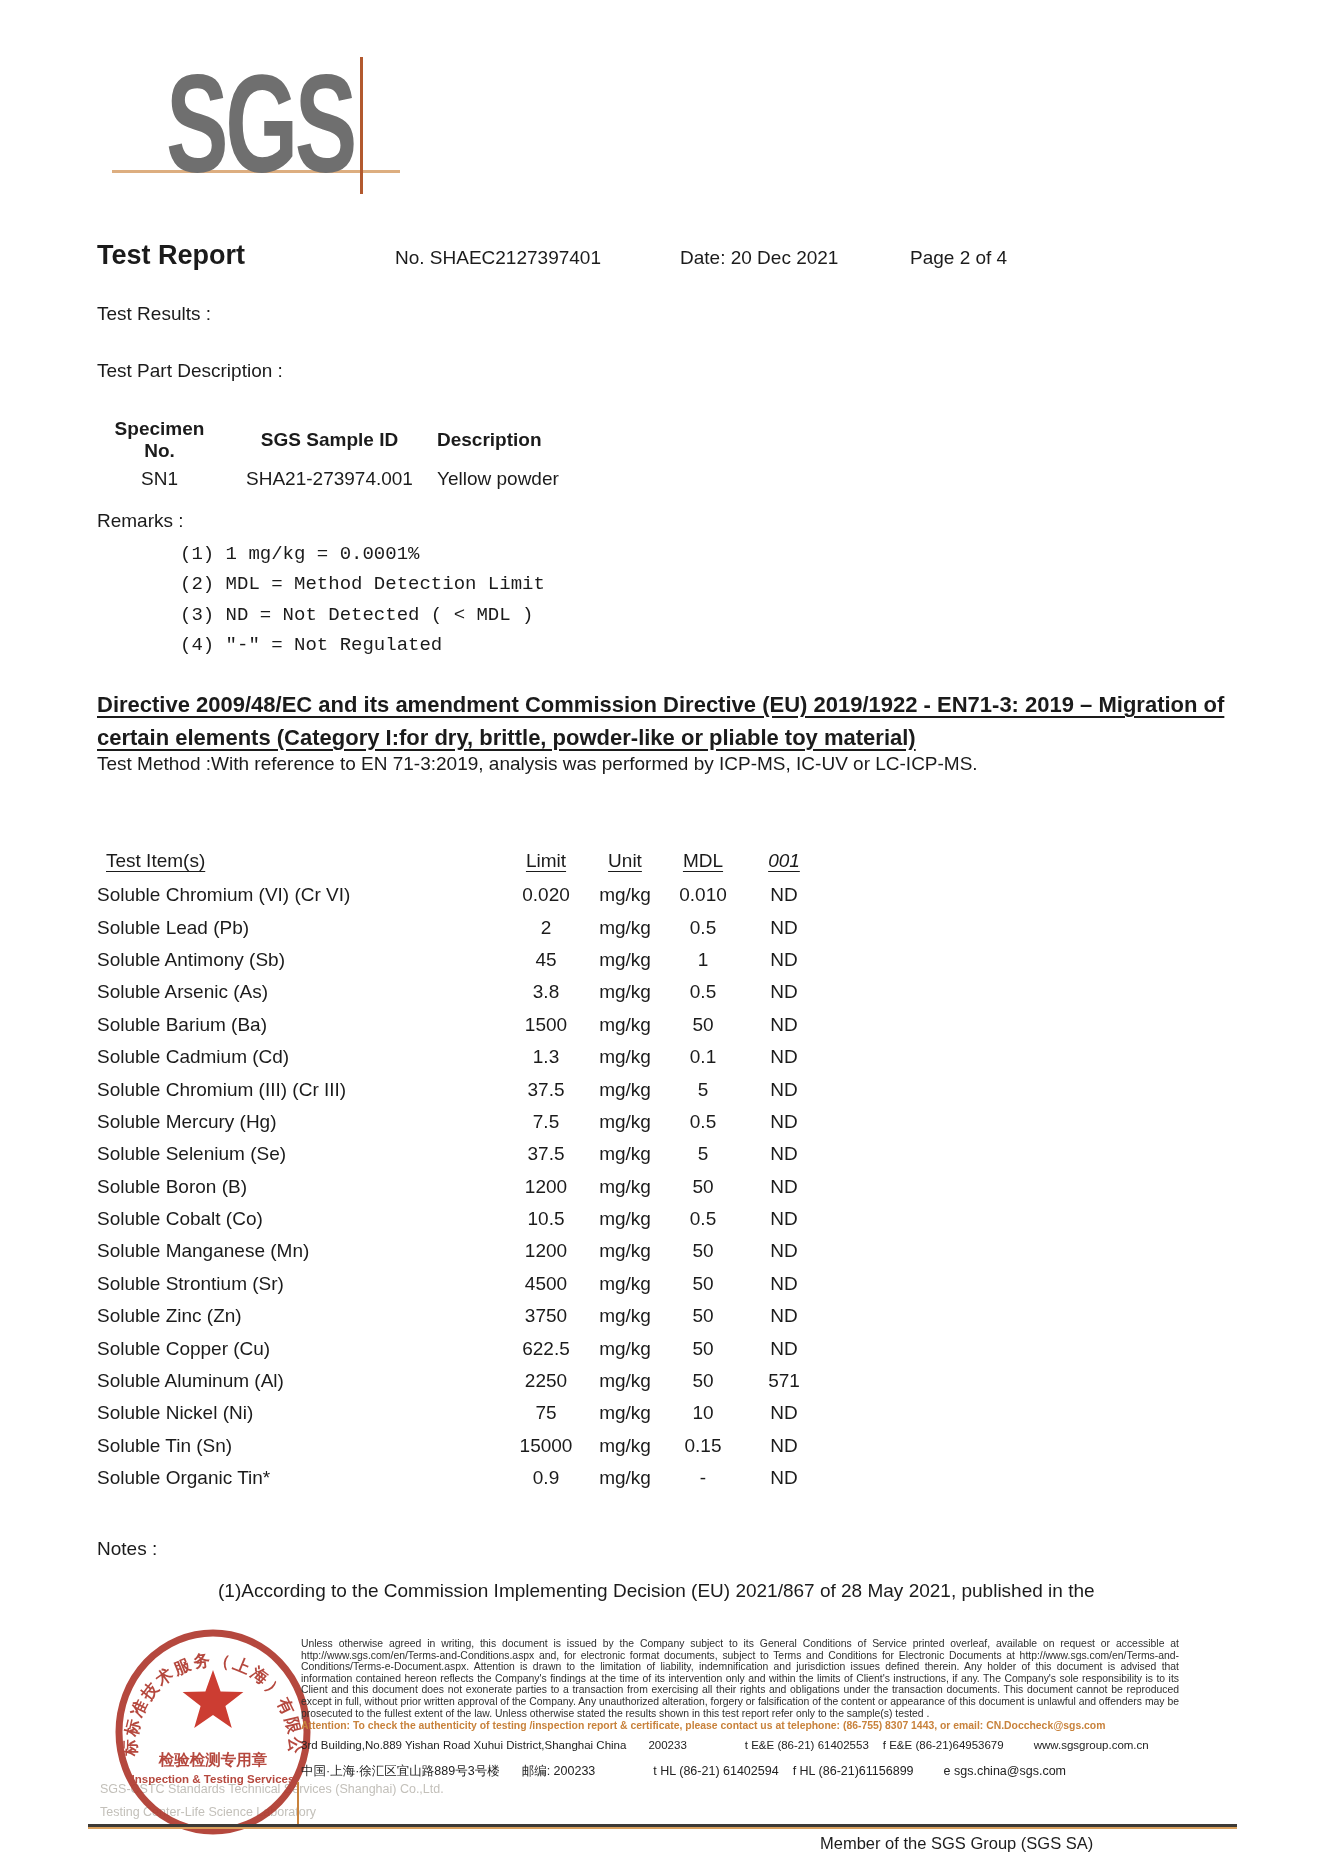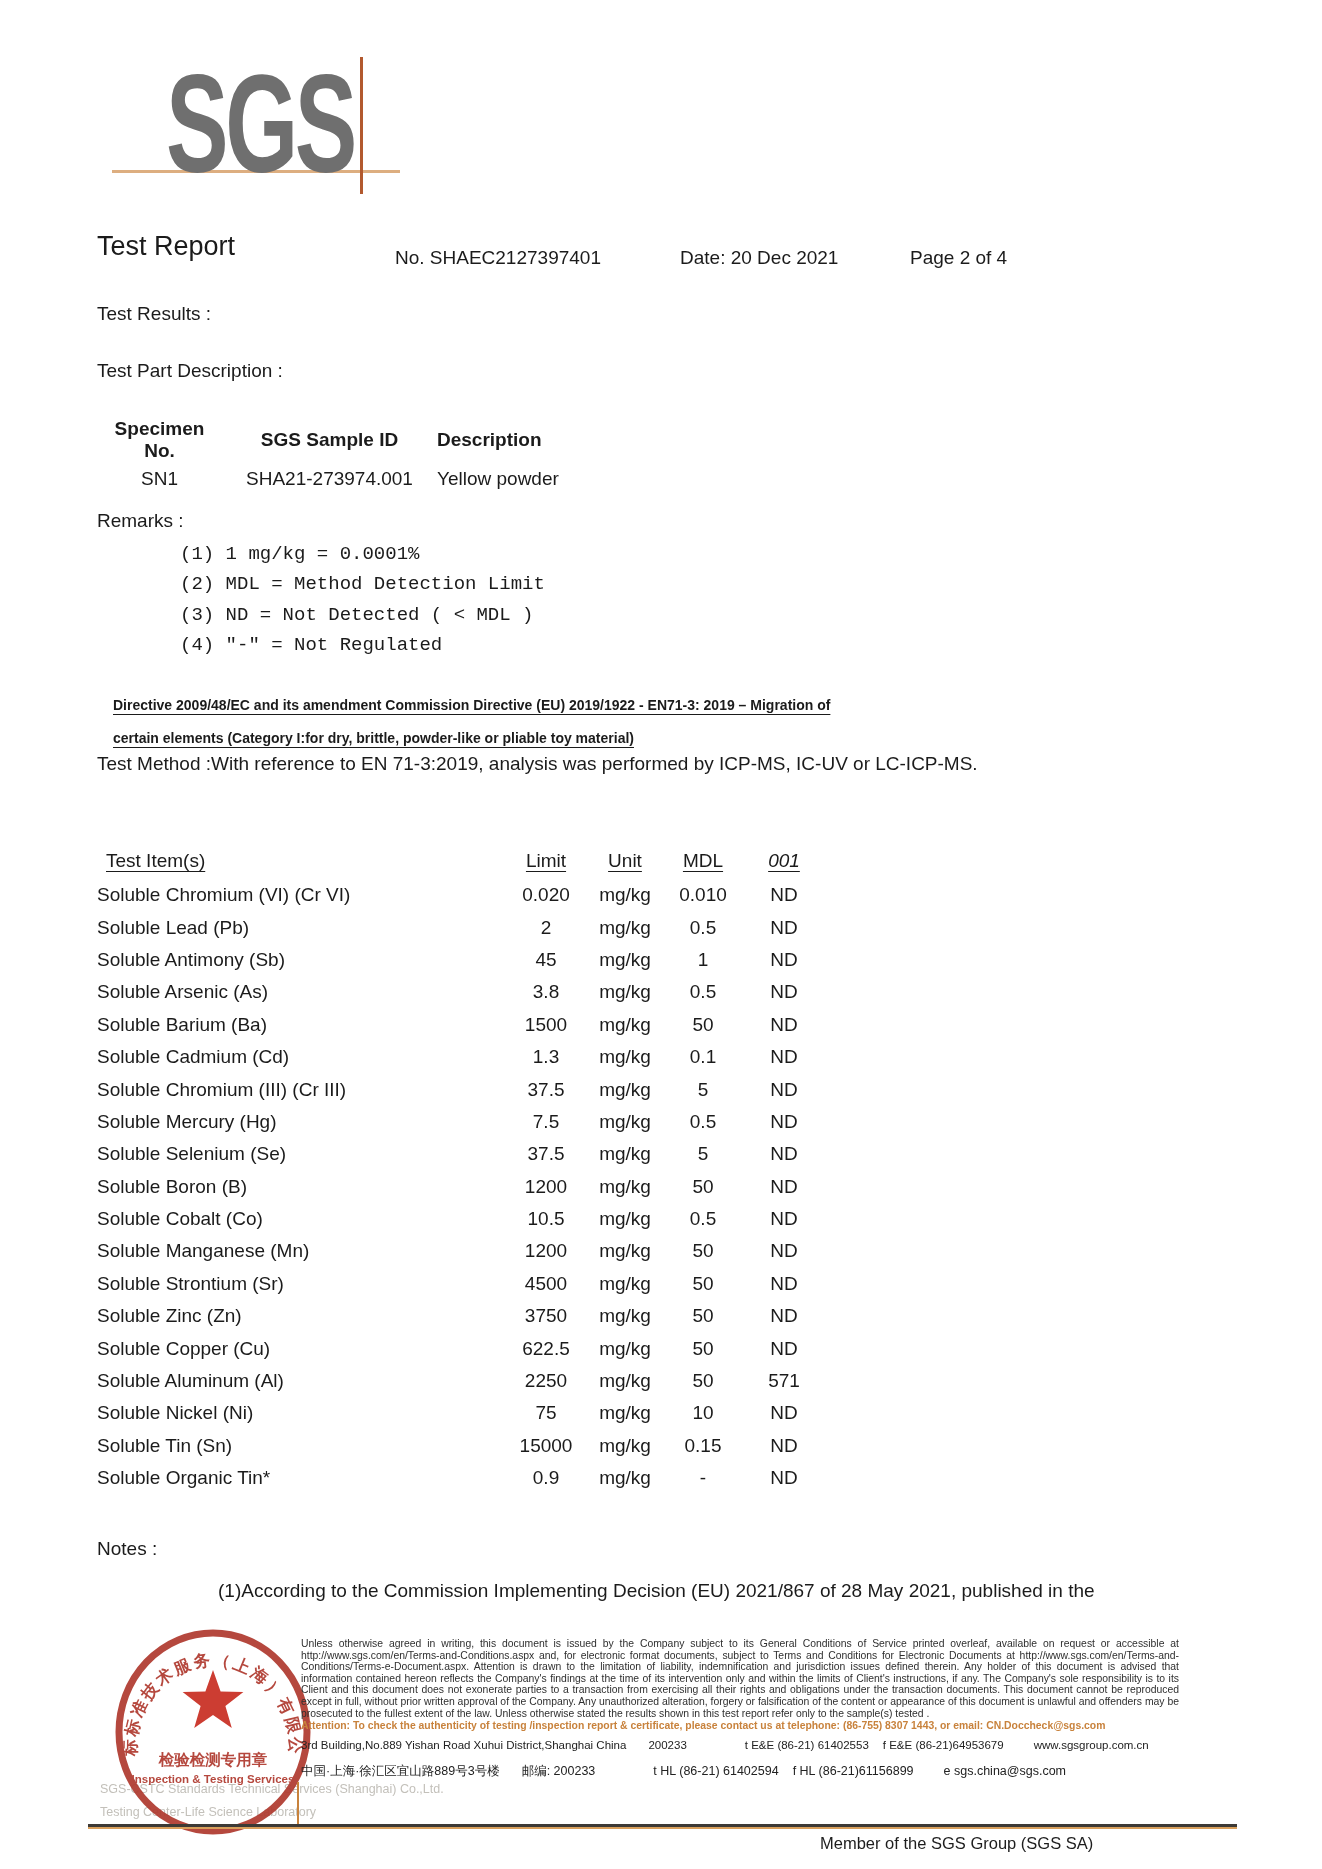--- a/index.html
+++ b/index.html
@@ -10,42 +10,42 @@
   }
   .abs { position:absolute; }
 
   
   .logo-hline { left:112px; top:170px; width:288px; height:3px; background:#ddae80; }
   .logo-vline { left:360px; top:57px; width:3px; height:137px; background:#b2592e; }
   .logo-text  { left:166px; top:54px; font-size:140px; line-height:140px; font-weight:bold;
                 color:#6f6f6f; letter-spacing:-5px; transform:scaleX(0.67); transform-origin:left top; }
 
   
-  .report-title { left:97px;  top:231px; font-size:27px; font-weight:normal; }
+  .report-title { left:97px;  top:240px; font-size:27px; font-weight:bold; }
   .report-no    { left:395px; top:247px; font-size:19px; }
   .report-date  { left:680px; top:247px; font-size:19px; }
   .report-page  { left:910px; top:247px; font-size:19px; }
 
   .test-results-label { left:97px; top:303px; font-size:19px; }
   .tpd-heading { left:97px; top:360px; font-size:19px; text-underline-offset:4px; }
 
   
   .spec-table { left:97px; top:418px; border-collapse:collapse; font-size:19px; }
   .spec-table th, .spec-table td { padding:0; height:34px; font-weight:normal; vertical-align:middle; }
   .spec-table th { font-weight:bold; }
   .spec-table .c1 { width:125px; text-align:center; }
   .spec-table .c2 { width:215px; text-align:center; }
   .spec-table .c3 { width:230px; text-align:left; }
 
   
   .remarks-label { left:97px; top:510px; font-size:19px; }
   .remarks-list  { left:180px; top:539px; font-size:19px; line-height:30.4px;font-family:Liberation Mono, monospace; }
 
   
-  .directive { left:97px; top:689px; width:1150px; font-size:14px; font-weight:bold; line-height:32.5px;margin-left:16px; }
+  .directive { left:97px; top:689px; width:1150px; font-size:22px; font-weight:bold; line-height:32.5px; }
   .directive div { text-decoration:underline; text-underline-offset:4px; }
   .test-method { left:97px; top:753px; font-size:19px; }
   .test-method .tm-text { }
 
   
   .res-table { left:97px; top:842px; border-collapse:collapse; font-size:19px; table-layout:fixed; }
   .res-table th { font-weight:normal; height:37px; vertical-align:middle; padding:0; }
   .res-table td { height:32.4px; padding:0; vertical-align:middle; }
   .res-table .h-u { text-decoration:underline; text-underline-offset:4px; }
   .res-table .col-item   { width:393px; text-align:left; }

